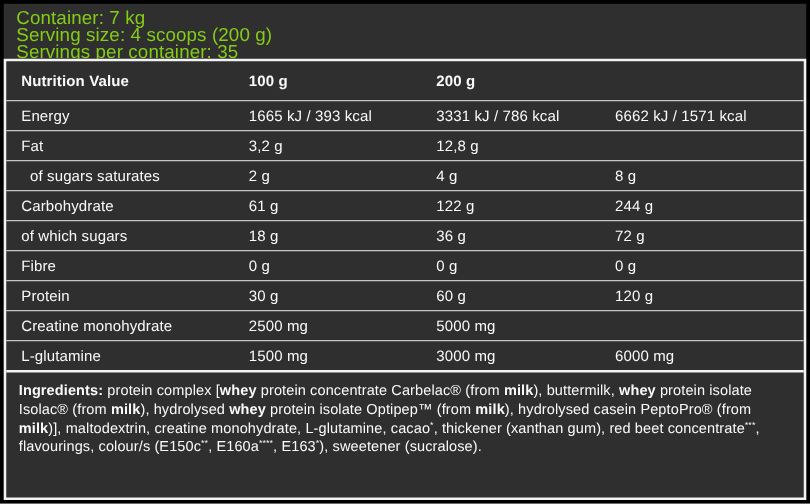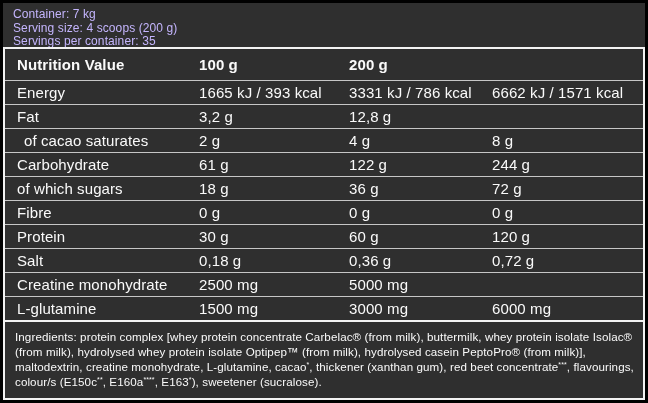--- a/index.html
+++ b/index.html
@@ -14,22 +14,22 @@
   .panel {
     width: 100%; height: 100%;
     background: #2f2f2f;
     display: flex; flex-direction: column;
     box-sizing: border-box;
   }
   .topbar {
     height: 44px;
     box-sizing: border-box;
     padding: 5px 10px 0 10px;
-    color: #c4b5fd;
-    font-size: 12px;
+    color: #84cc16;
+    font-size: 15px;
     line-height: 13.5px;
     letter-spacing: 0.1px;
   }
   .framed {
     flex: 1;
     min-height: 0;
     border: 2px solid #f2f2f2;
     display: flex; flex-direction: column;
     box-sizing: border-box;
     background: #2f2f2f;
@@ -37,36 +37,36 @@
   .ntable { display: flex; flex-direction: column; }
   .nrow {
     display: grid;
     grid-template-columns: 182px 150px 143px 1fr;
     align-items: center;
     padding-left: 12px;
     box-sizing: border-box;
     height: 24px;
     border-top: 1px solid #c6c6c6;
     color: #fafafa;
-    font-size: 15px;
+    font-size: 12px;
     letter-spacing: 0.1px;
     white-space: nowrap;
   }
   .nrow.header { height: 31px; border-top: none; font-weight: 700; }
   .nrow .lbl.indent { padding-left: 7px; }
   .ingredients {
     flex: 1;
     border-top: 2px solid #f2f2f2;
     padding: 7px 9px 0 10px;
     color: #fafafa;
     font-size: 11.6px;
     line-height: 15px;
     letter-spacing: 0.1px;
   }
-  .ingredients b { font-weight: 400; }
+  .ingredients b { font-weight: 700; }
   .ingredients sup { font-size: 7px; line-height: 0; vertical-align: 4px; }
 </style>
 </head>
 <body>
 
 <div class="label">
   <div class="panel">
 
     <div class="topbar">
       <div>Container: 7 kg</div>
@@ -86,21 +86,21 @@
             <div>1665 kJ / 393 kcal</div>
             <div>3331 kJ / 786 kcal</div>
             <div>6662 kJ / 1571 kcal</div>
           </div>
           <div class="nrow">
             <div class="lbl">Fat</div>
             <div>3,2 g</div>
             <div>12,8 g</div>
           </div>
           <div class="nrow">
-            <div class="lbl indent">of cacao saturates</div>
+            <div class="lbl indent">of sugars saturates</div>
             <div>2 g</div>
             <div>4 g</div>
             <div>8 g</div>
           </div>
           <div class="nrow">
             <div class="lbl">Carbohydrate</div>
             <div>61 g</div>
             <div>122 g</div>
             <div>244 g</div>
           </div>
@@ -116,26 +116,20 @@
             <div>0 g</div>
             <div>0 g</div>
           </div>
           <div class="nrow">
             <div class="lbl">Protein</div>
             <div>30 g</div>
             <div>60 g</div>
             <div>120 g</div>
           </div>
           <div class="nrow">
-            <div class="lbl">Salt</div>
-            <div>0,18 g</div>
-            <div>0,36 g</div>
-            <div>0,72 g</div>
-          </div>
-          <div class="nrow">
             <div class="lbl">Creatine monohydrate</div>
             <div>2500 mg</div>
             <div>5000 mg</div>
           </div>
           <div class="nrow">
             <div class="lbl">L-glutamine</div>
             <div>1500 mg</div>
             <div>3000 mg</div>
             <div>6000 mg</div>
           </div>

